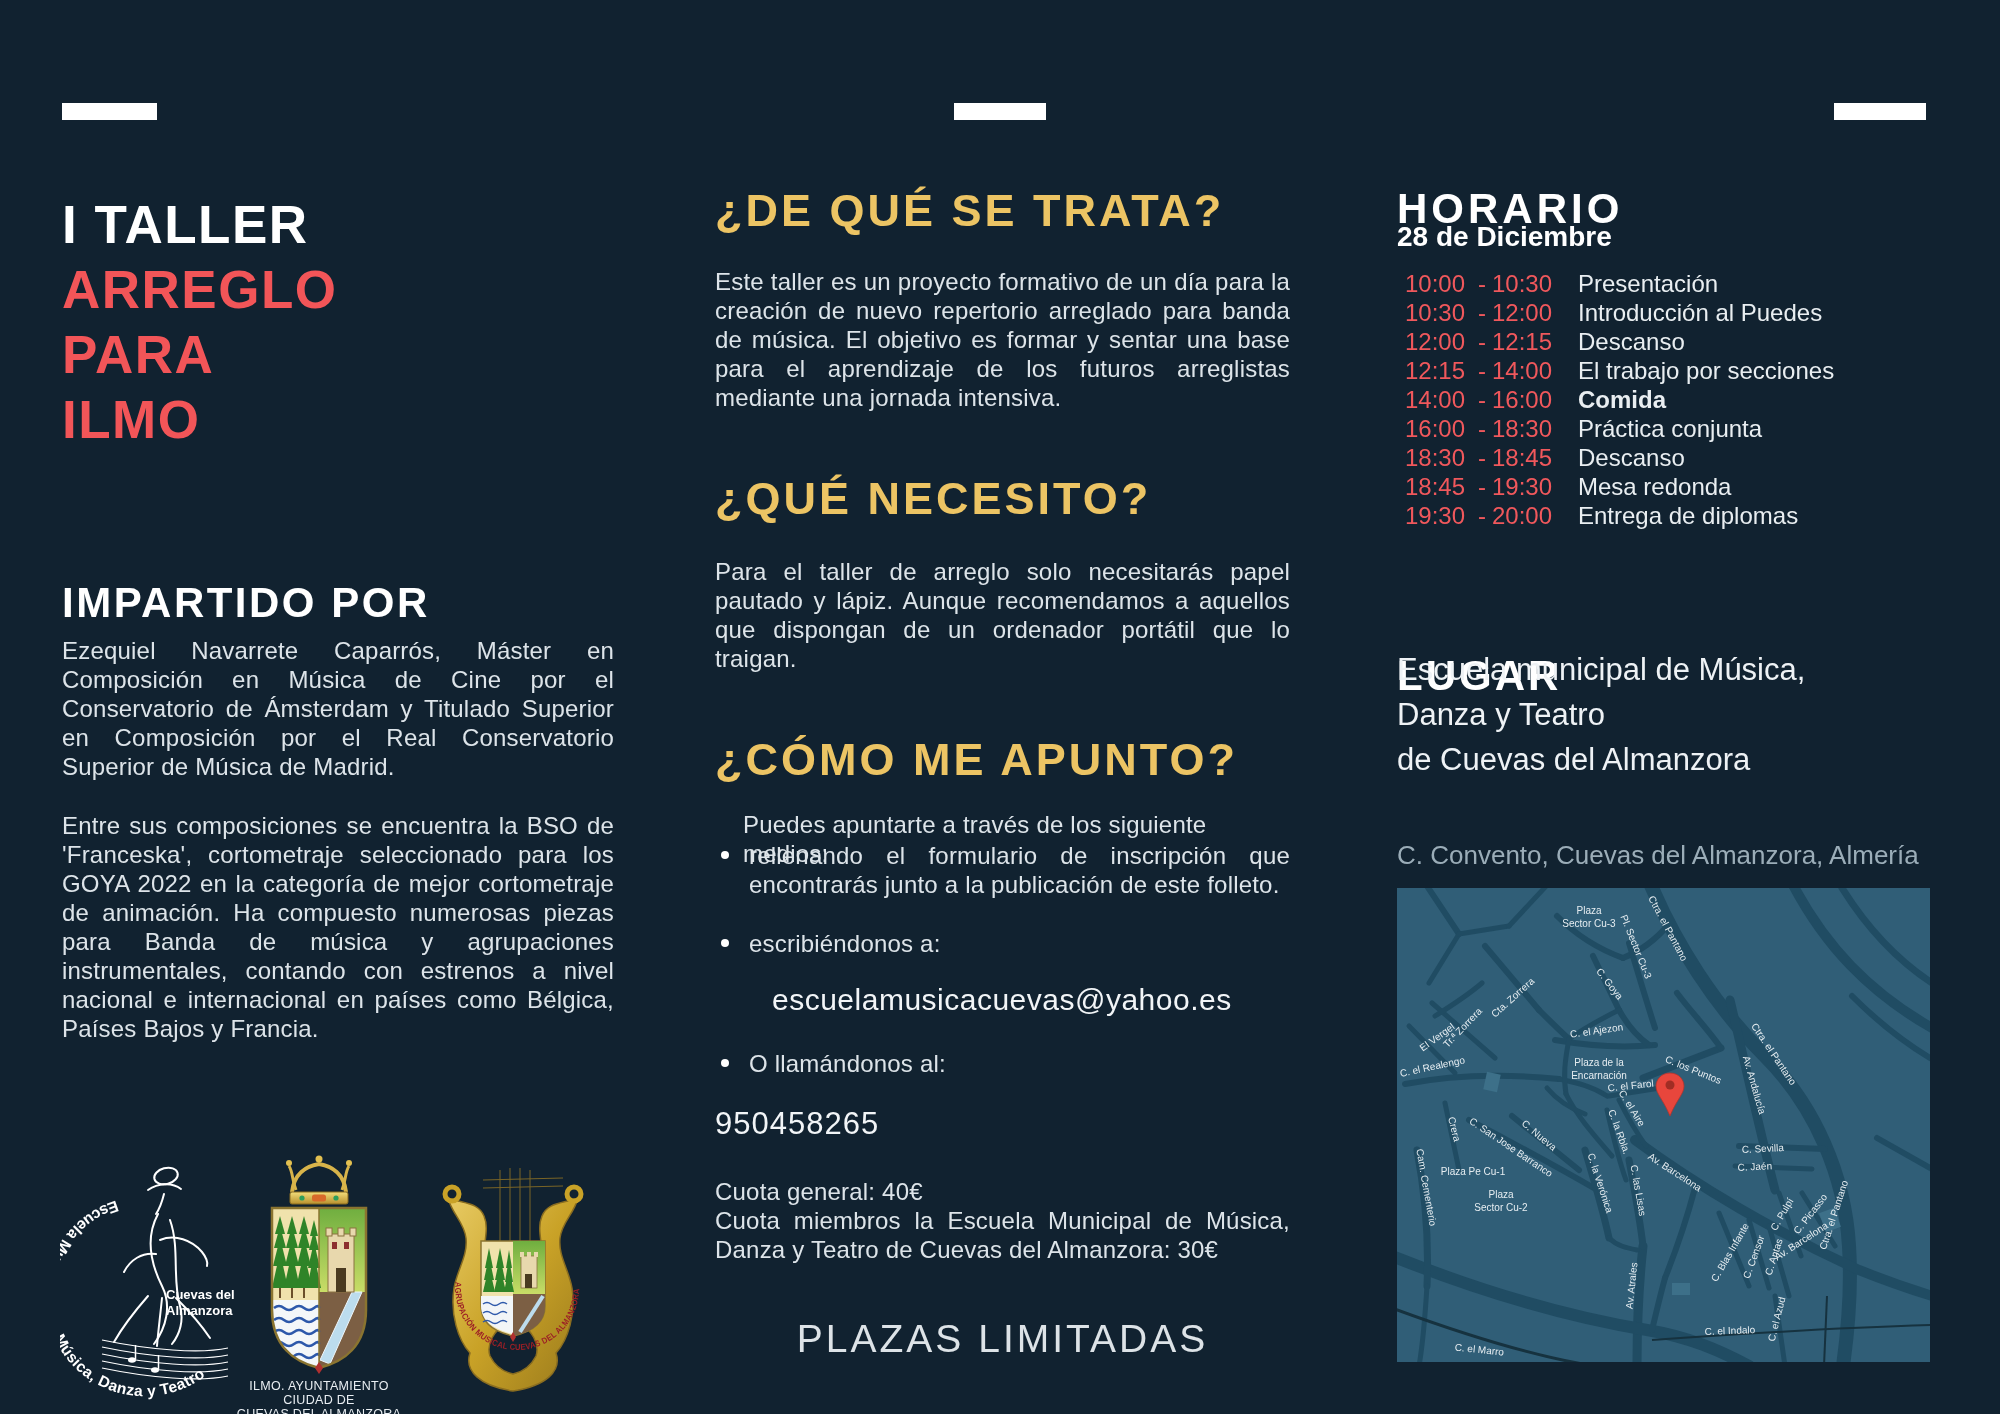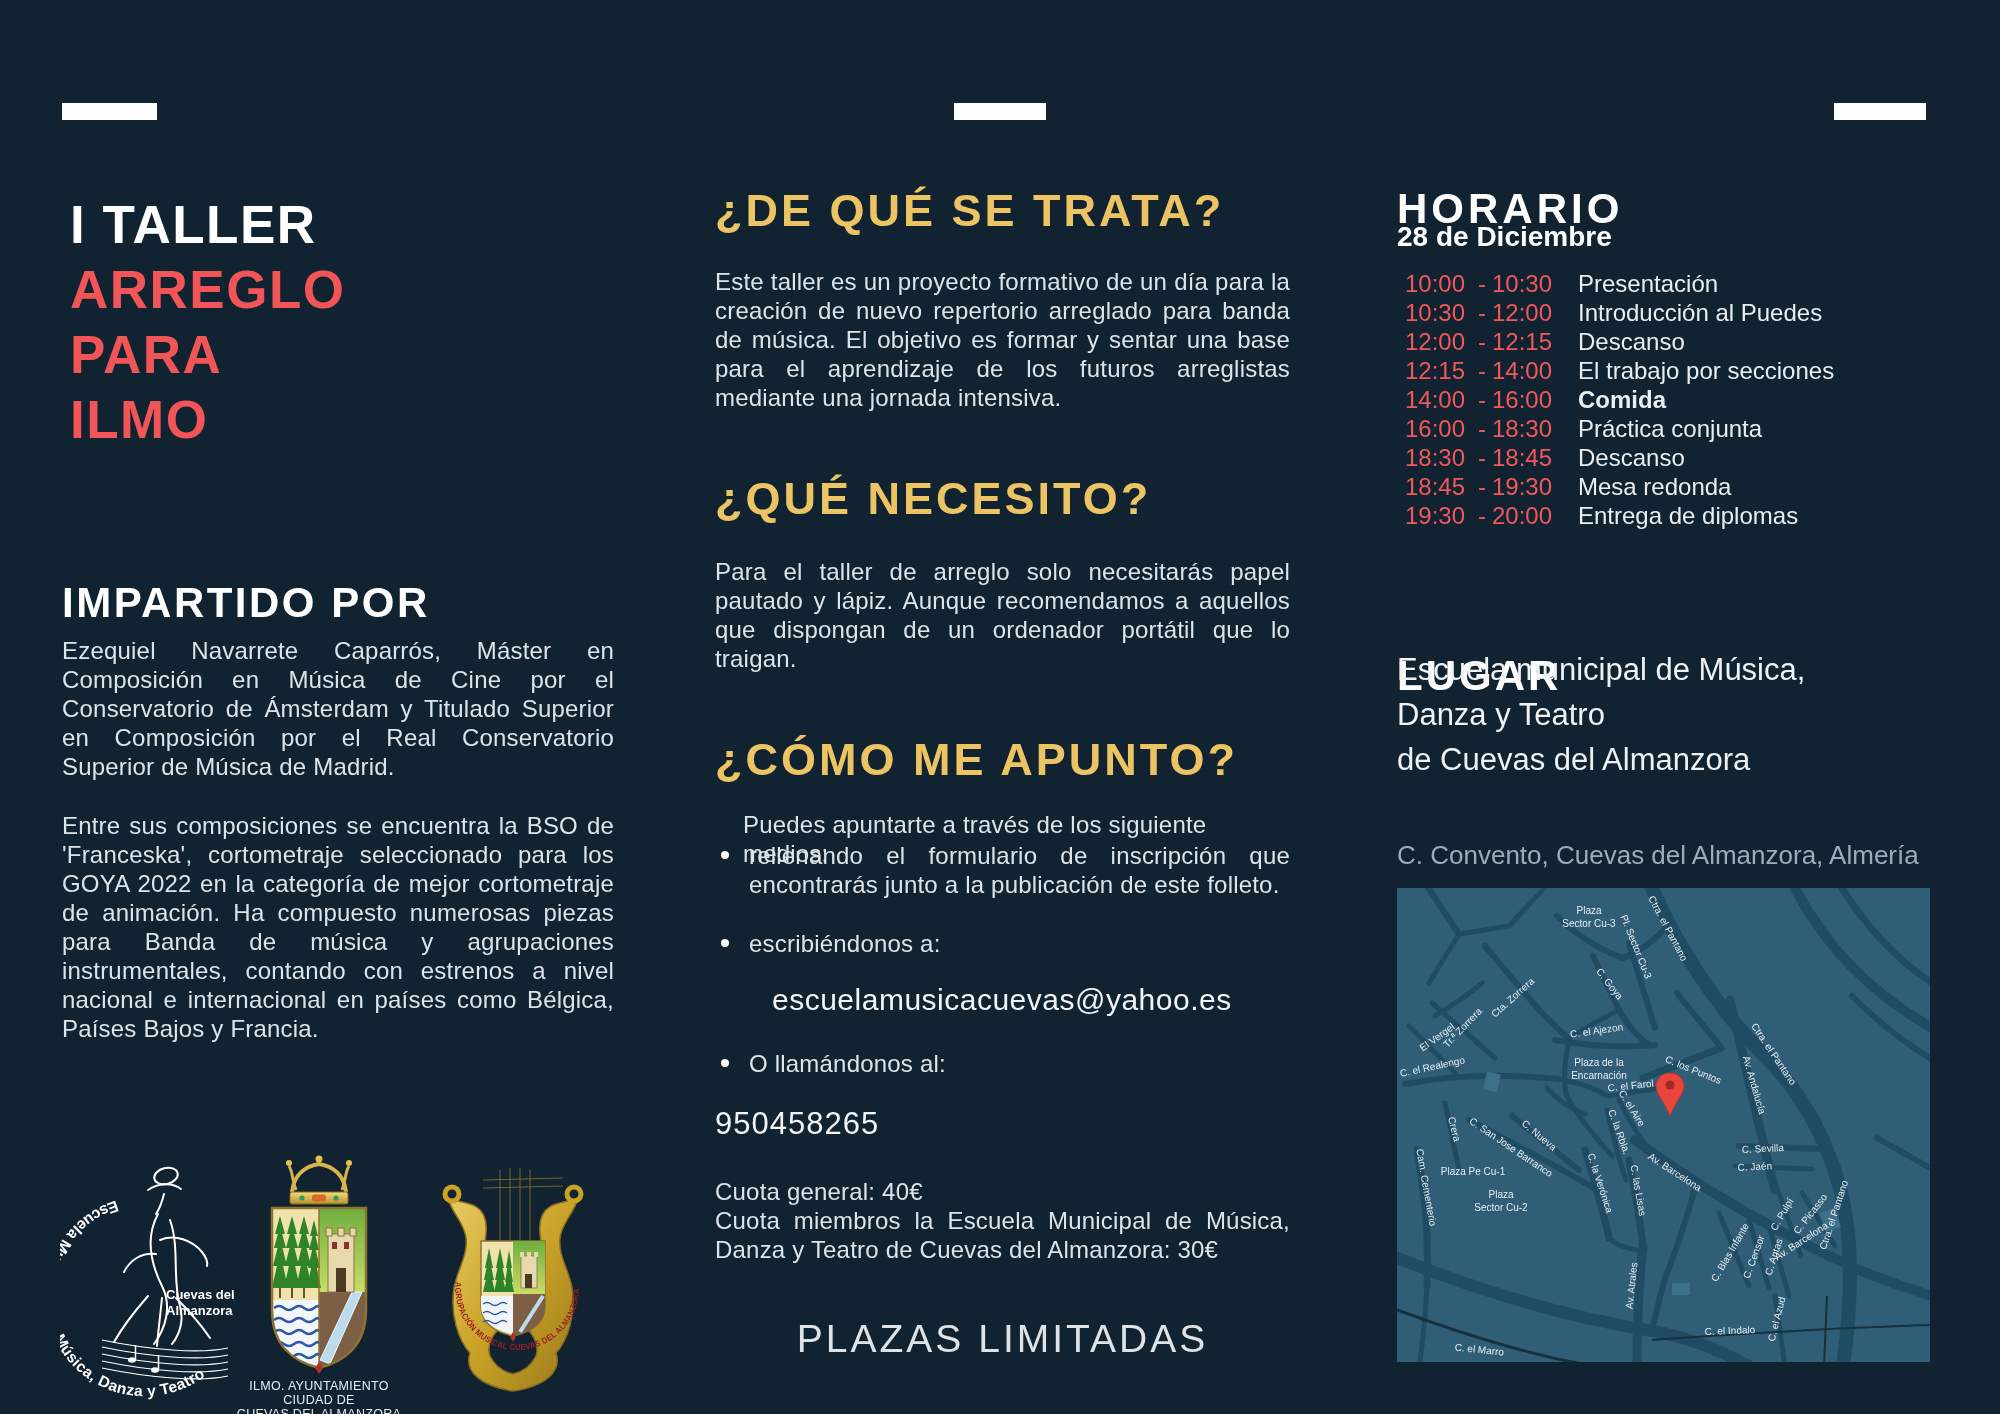--- a/index.html
+++ b/index.html
@@ -12,21 +12,21 @@
   #bar1{left:62px;width:95px}
   #bar2{left:954px;width:92px}
   #bar3{left:1834px;width:92px}
 
   .col{position:absolute;top:0;height:1414px;}
   #colL{left:62px;width:552px}
   #colM{left:715px;width:575px}
   #colR{left:1397px;width:533px}
   .abs{position:absolute;left:0;right:0;}
 
-  .title{top:156px;font-size:53px;line-height:65px;font-weight:700;color:#ffffff;letter-spacing:1.5px;margin-left:8px;}
+  .title{top:156px;font-size:53px;line-height:65px;font-weight:700;color:#ffffff;letter-spacing:1.5px;}
   .title .red{display:block;color:#f25558;}
   .h2w{font-size:42px;font-weight:700;color:#ffffff;letter-spacing:2.5px;}
   #impartido{top:544px;}
   .body-txt{font-size:24px;line-height:29px;color:#dde4e9;text-align:justify;letter-spacing:.2px;}
   #para1{top:612px}
   #para2{top:787px}
 
   .h2y{font-size:45px;font-weight:700;color:#ecc464;letter-spacing:3px;}
   #s1h{top:148px}#s2h{top:436px}#s3h{top:697px}
   #s1p{top:243px}#s2p{top:533px}

